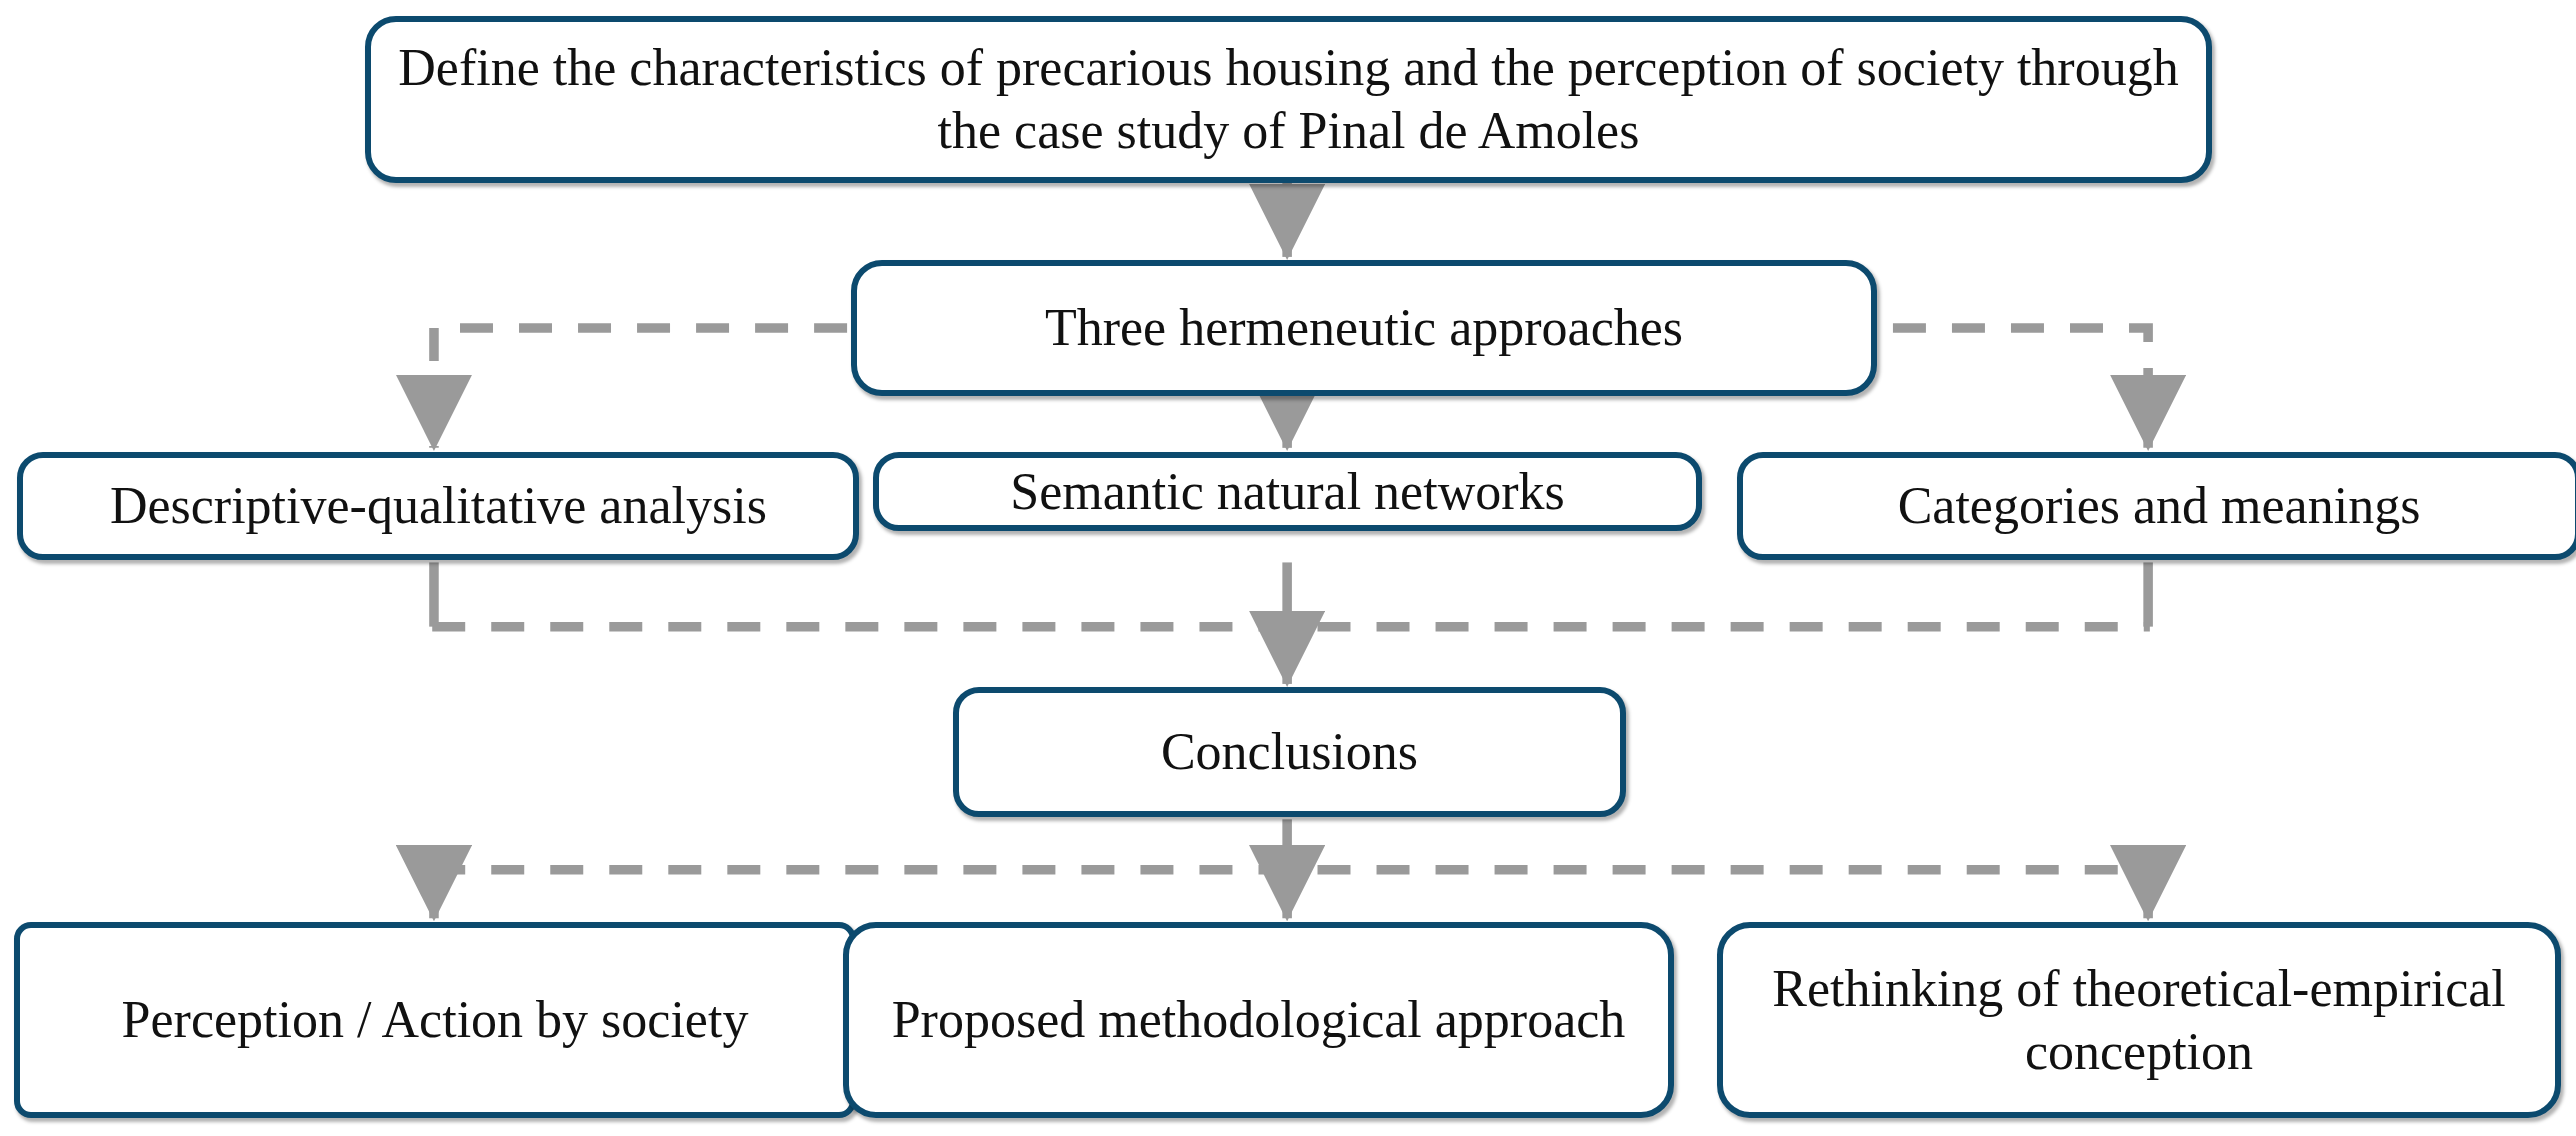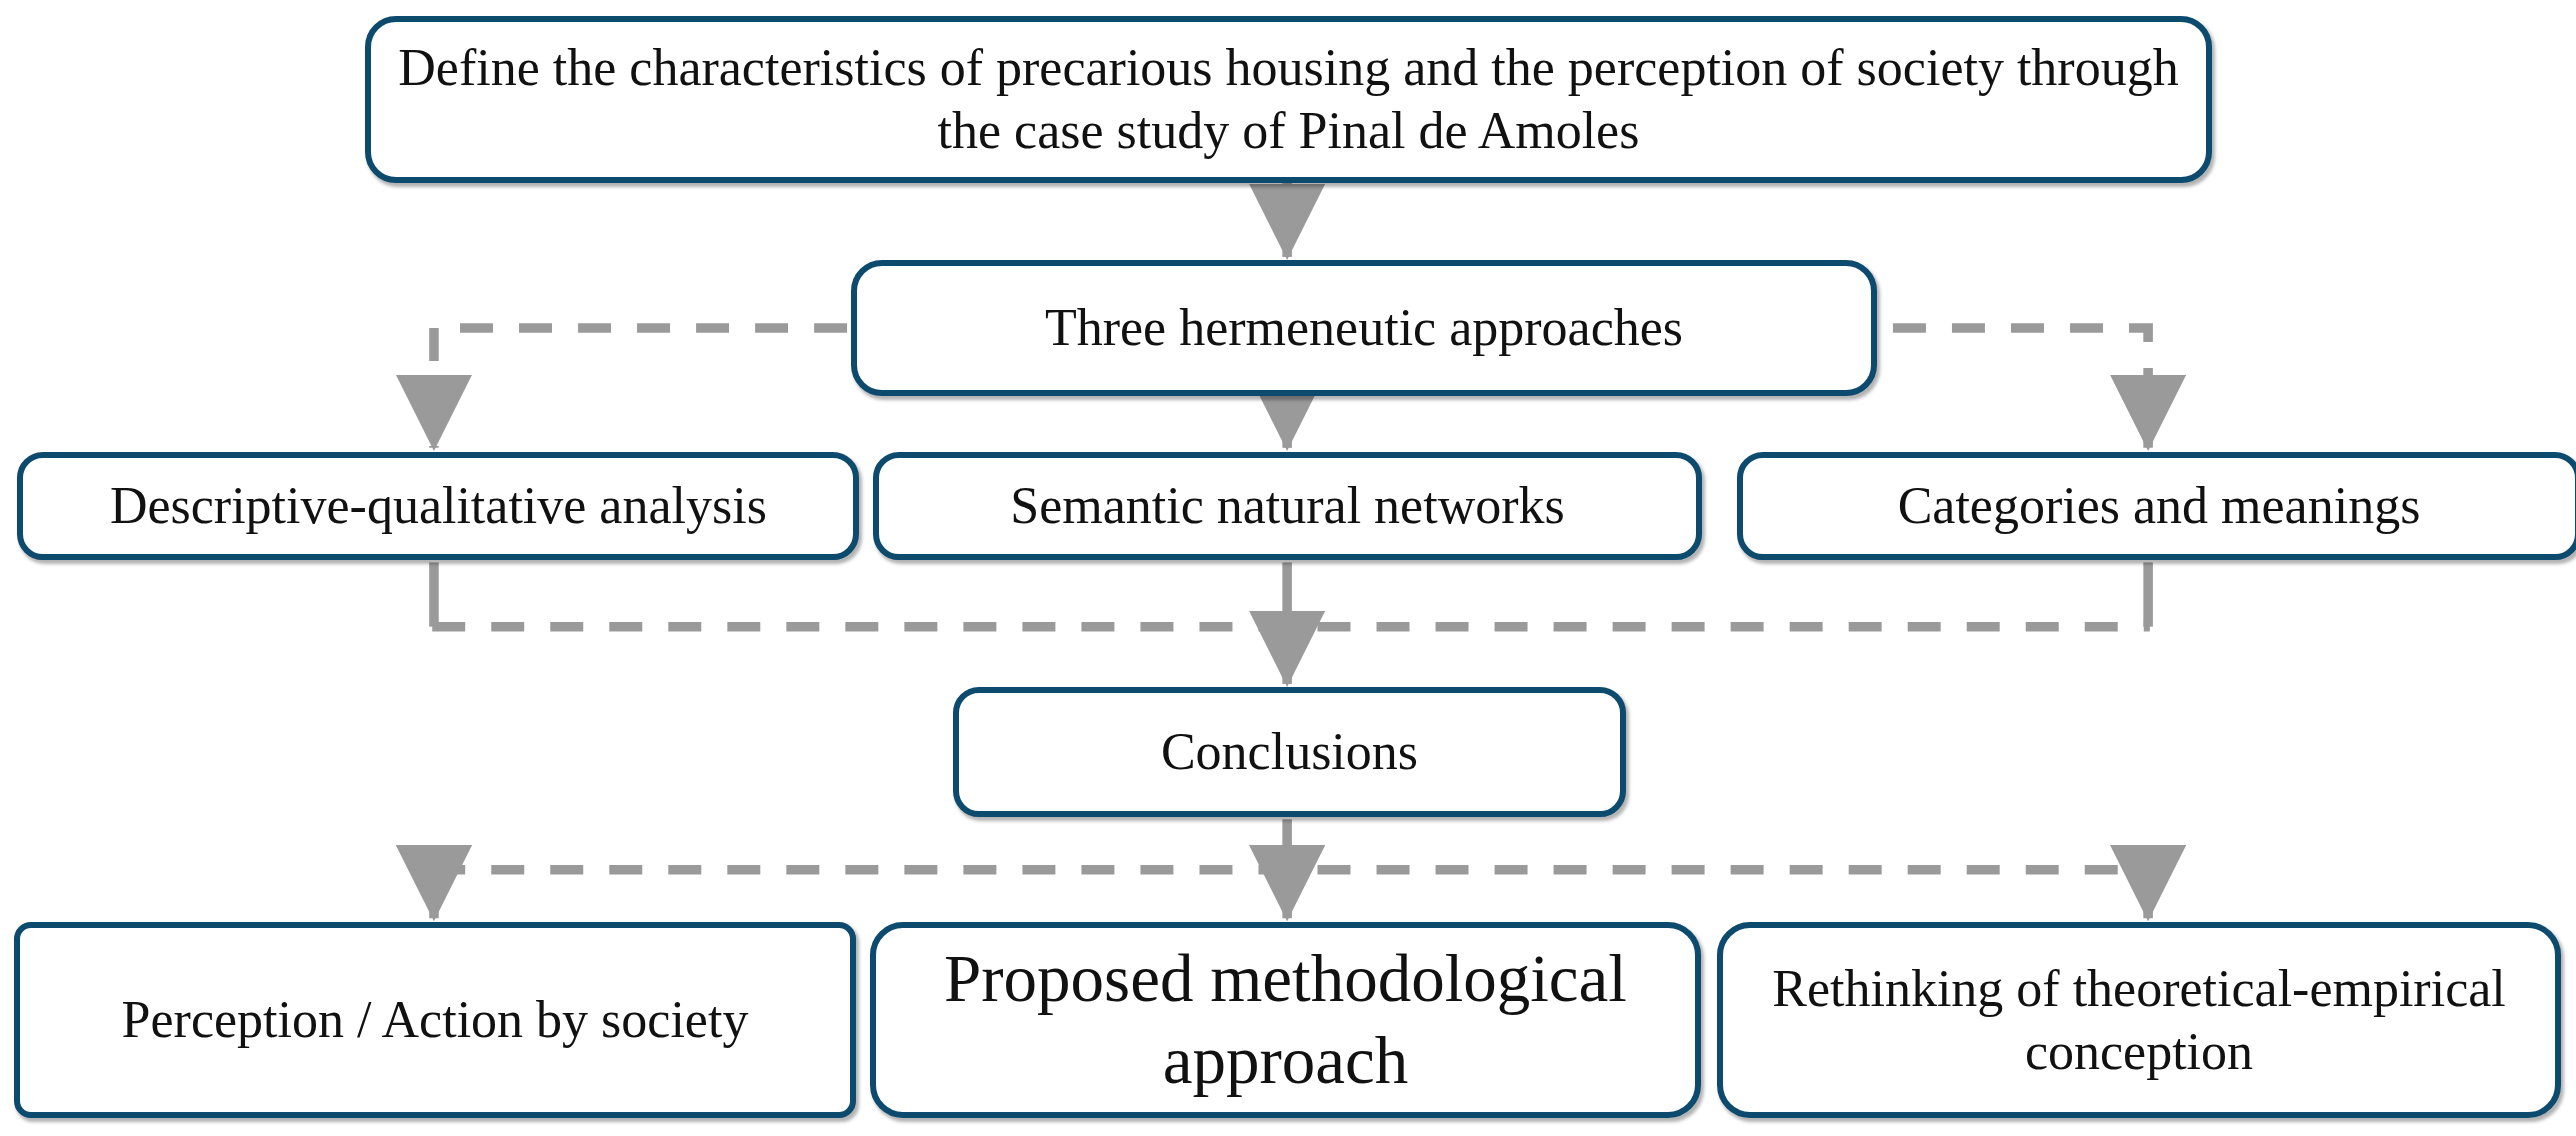--- a/index.html
+++ b/index.html
@@ -43,25 +43,25 @@
   }
   .node-label {
     display: block;
     width: 100%;
   }
 
   
   #node-objective      { left: 365px;  top: 15.6px;   width: 1847px; height: 167px; font-size: 52px; border-radius: 31px; }
   #node-approaches     { left: 851px;  top: 260px;  width: 1026px;  height: 136px; font-size: 52px; border-radius: 31px; }
   #node-descriptive    { left: 17.4px;   top: 452px;  width: 842px;  height: 108px; font-size: 52px; border-radius: 26px; }
-  #node-semantic       { left: 873px; top: 452px;  width: 829px;  height: 108px; font-size: 52px; border-radius: 26px; text-align: center; }
+  #node-semantic       { left: 873px; top: 452px;  width: 829px;  height: 79px; font-size: 52px; border-radius: 26px; text-align: center; }
   #node-categories     { left: 1721px; top: 452px;  width: 844px;  height: 108px; font-size: 52px; border-radius: 26px; margin-left: 16px; }
   #node-conclusions    { left: 953px; top: 687px;  width: 673px;  height: 130px; font-size: 52px; border-radius: 26px; }
   #node-perception     { left: 14px;   top: 922px; width: 842px;  height: 196px; font-size: 52px; border-radius: 17px; }
-  #node-methodological { left: 870px; top: 922px; width: 831px;  height: 196px; font-size: 67px; border-radius: 33px; }
+  #node-methodological { left: 843px; top: 922px; width: 831px;  height: 196px; font-size: 52px; border-radius: 33px; }
   #node-rethinking     { left: 1717px; top: 922px; width: 844px;  height: 196px; font-size: 52px; border-radius: 33px; text-align: center; }
 </style>
 </head>
 <body>
 
 <div id="flowchart">
 
   <svg class="connectors" viewBox="0 0 2968 1310" width="2576" height="1137" xmlns="http://www.w3.org/2000/svg">
     <defs>
       <marker id="arrowGray" viewBox="0 0 10 10" refX="9.6" refY="5" markerWidth="8" markerHeight="8" orient="auto-start-reverse">

